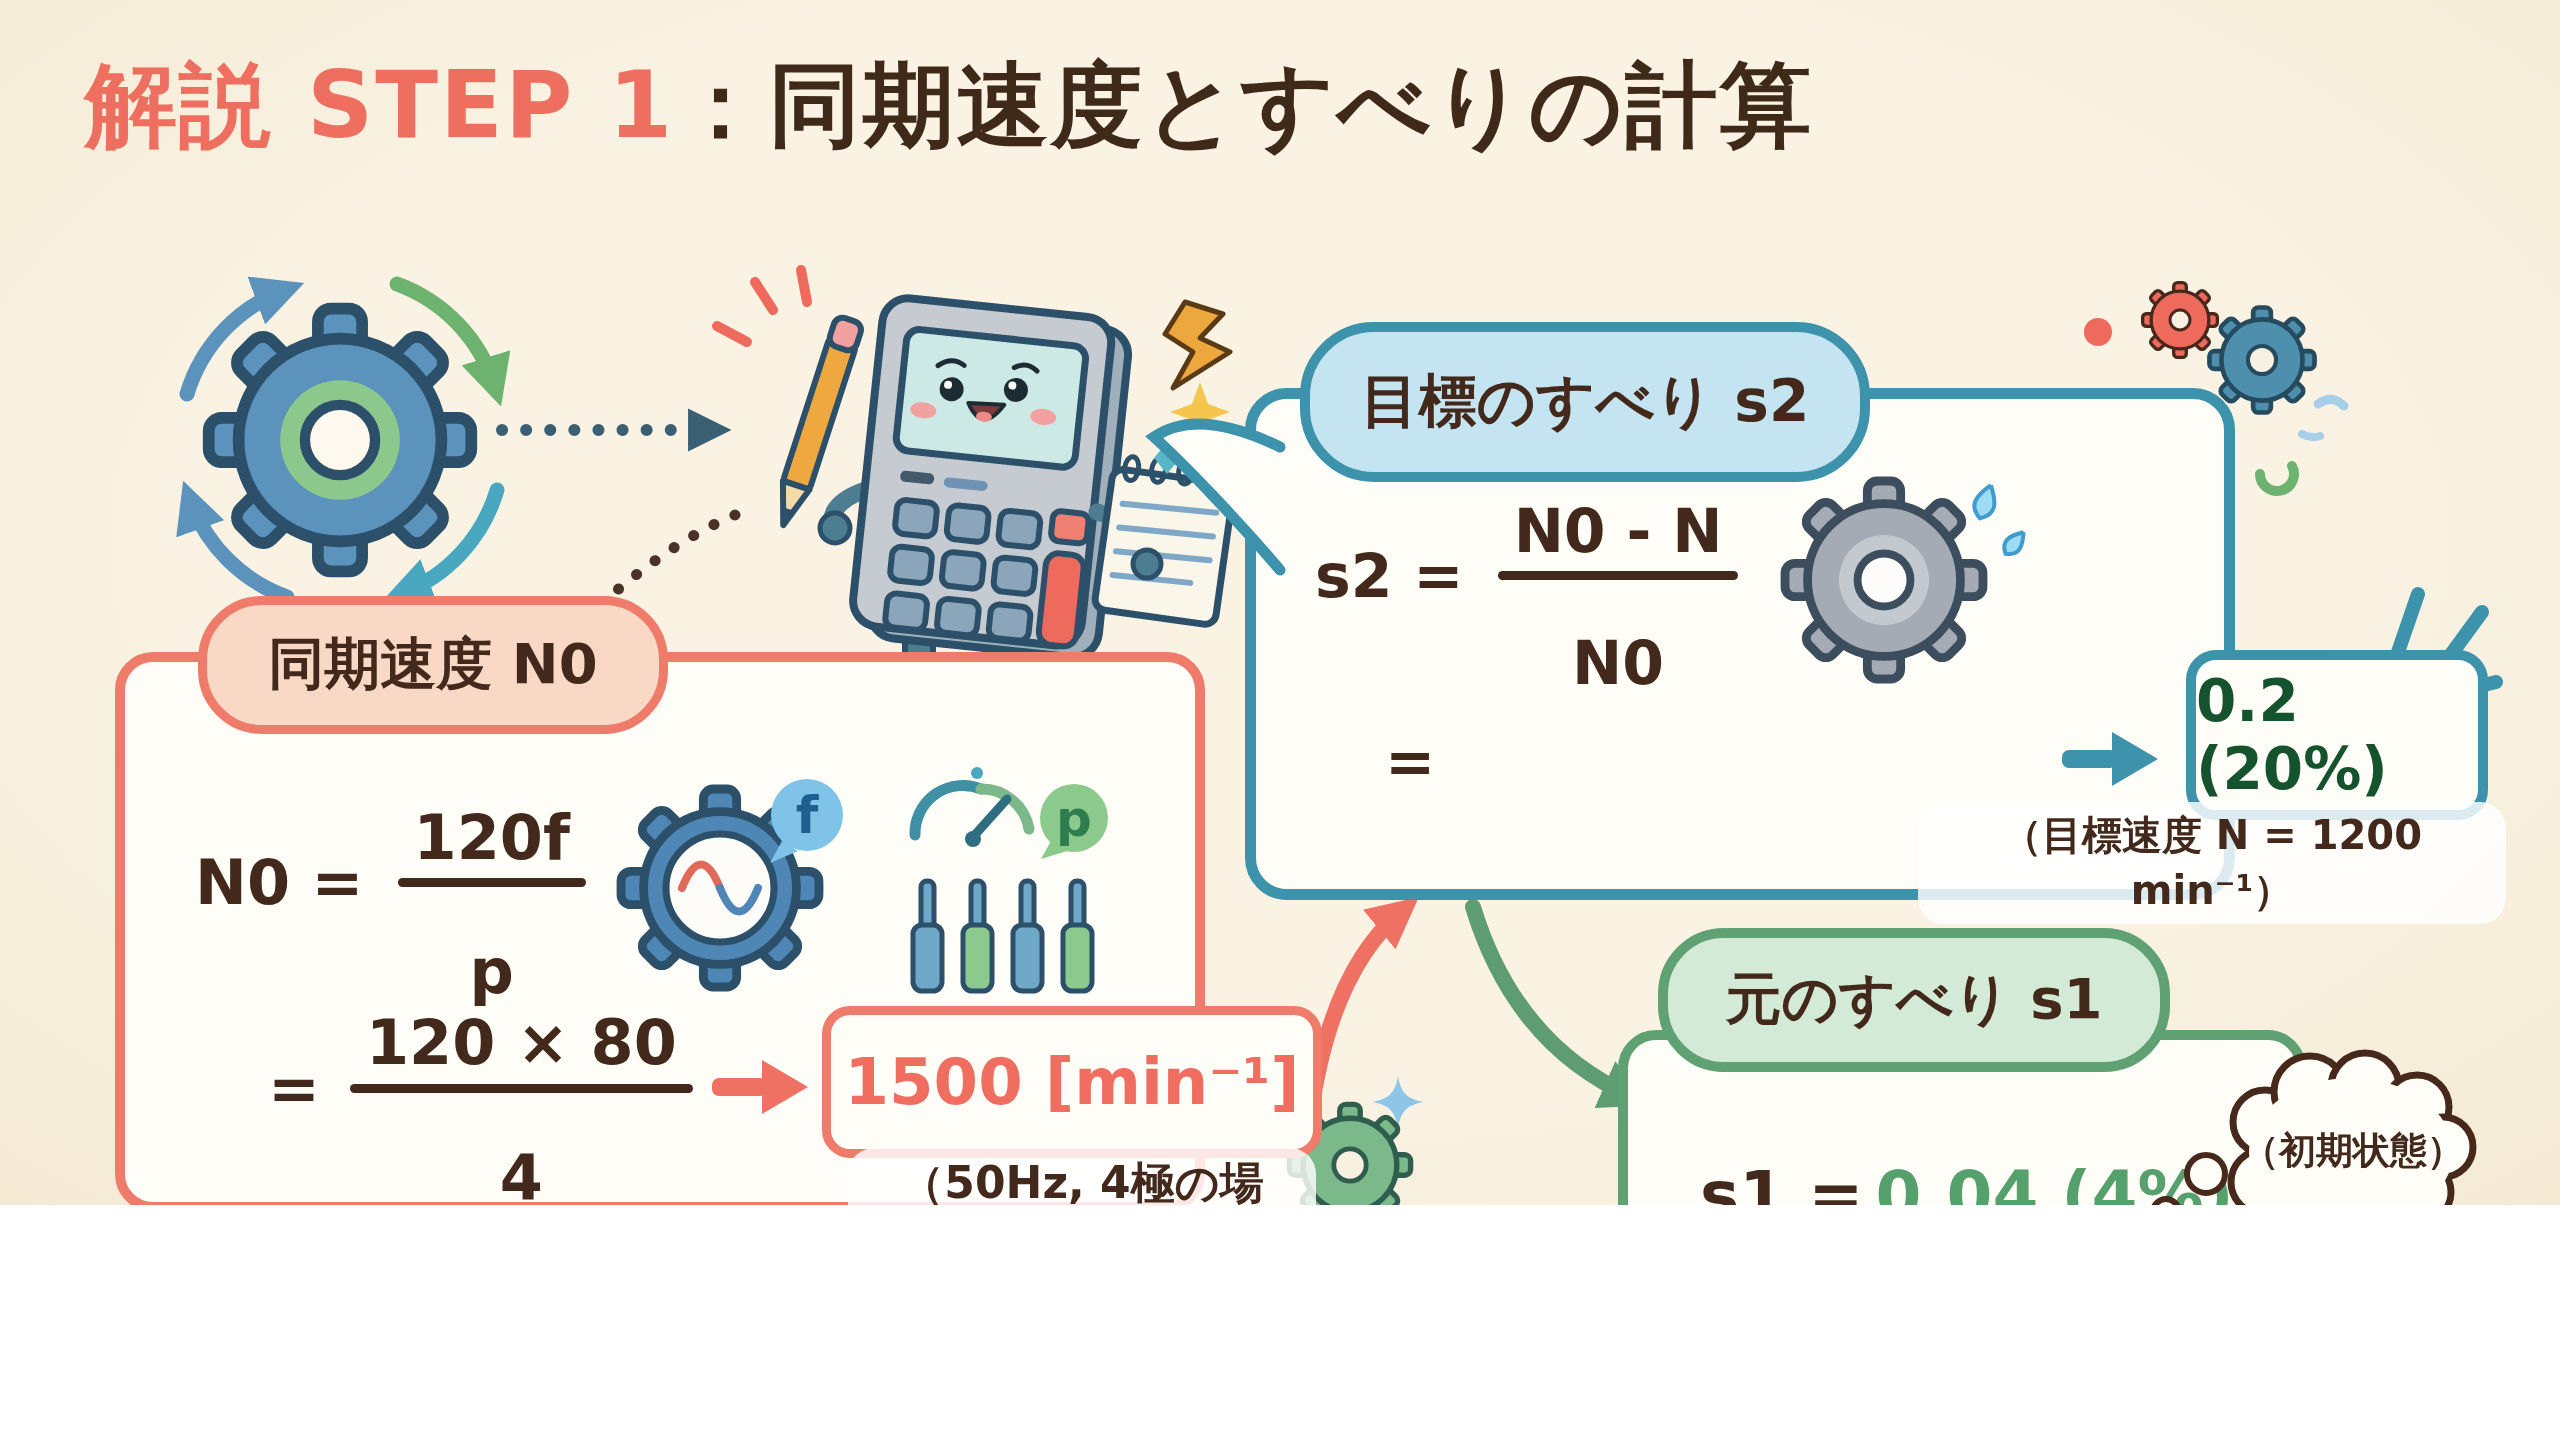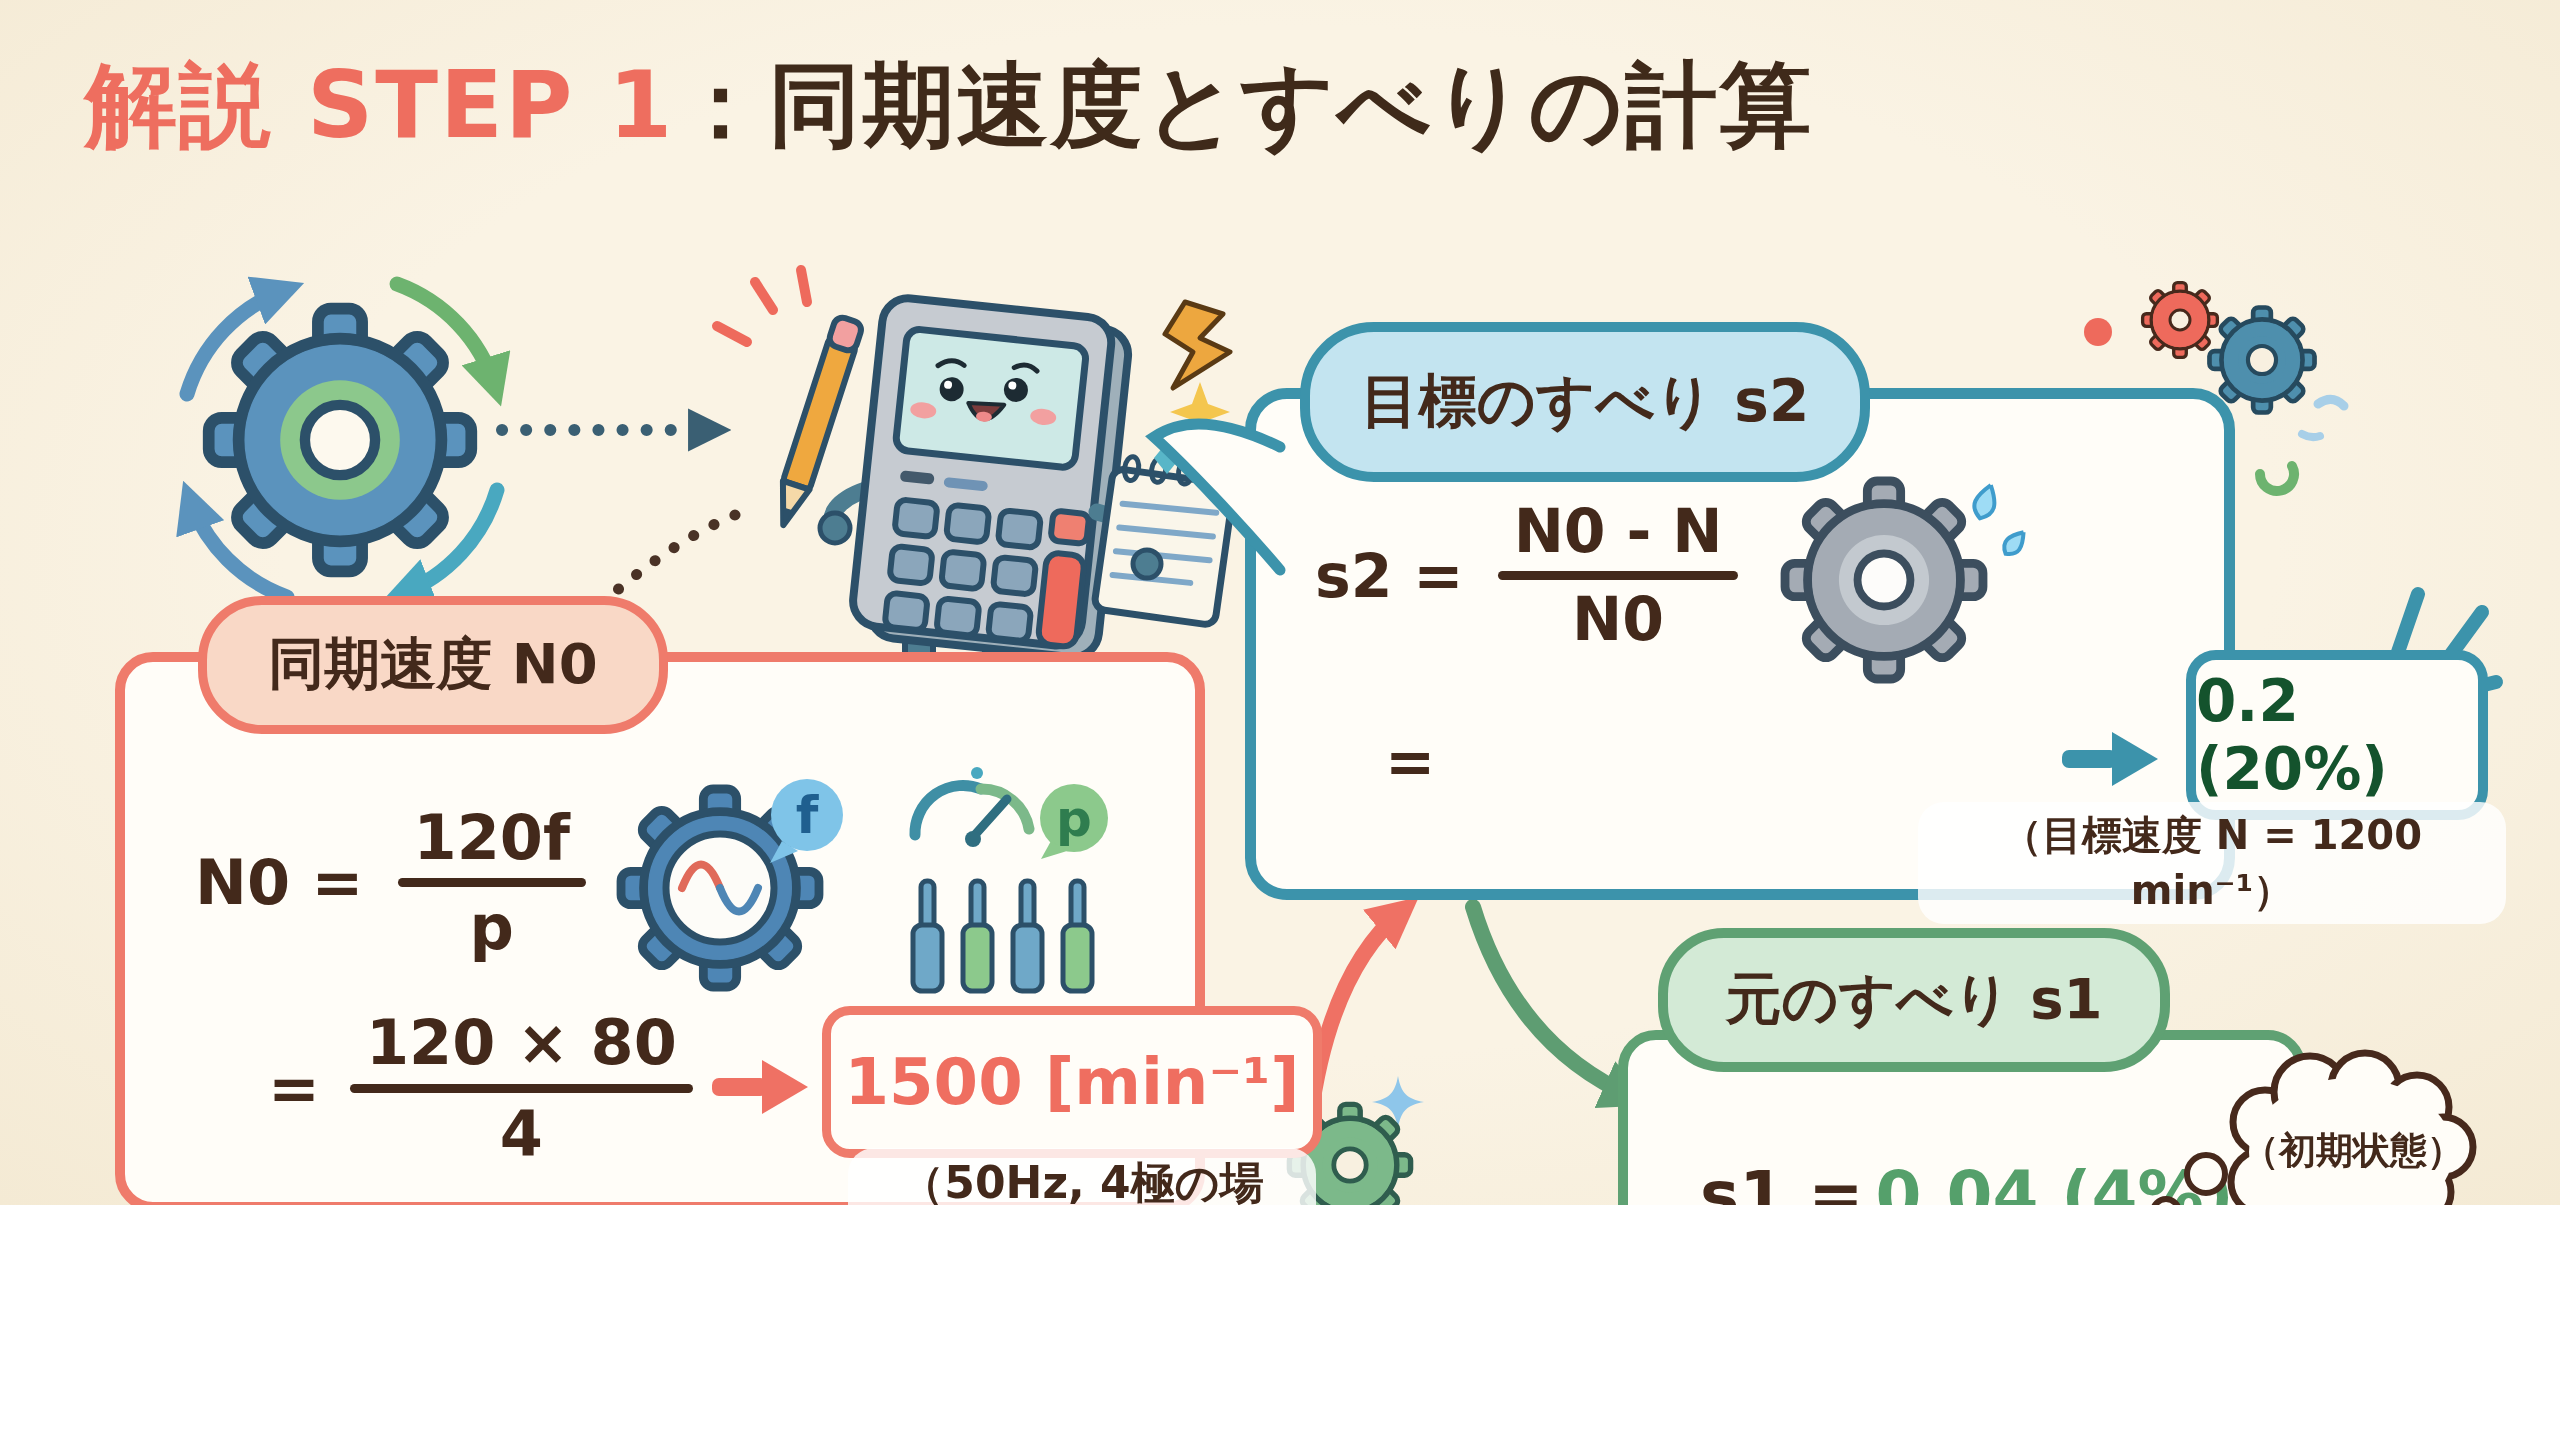--- a/index.html
+++ b/index.html
@@ -7,21 +7,21 @@
   .page{position:absolute;inset:0;width:2560px;height:1205px;overflow:hidden;
         background:radial-gradient(ellipse at 50% 45%, #faf3e4 55%, #f4ead4 100%);}
   .abs{position:absolute;}
   .decor-low{z-index:1;}
   .box{position:absolute;background:#fffdf8;border-style:solid;z-index:3;}
   .pill{position:absolute;display:flex;align-items:center;justify-content:center;
         border-style:solid;font-weight:700;color:#43291b;z-index:4;}
   .formula-row{position:absolute;display:flex;align-items:center;font-weight:700;color:#43291b;z-index:5;}
   .frac{display:inline-flex;flex-direction:column;align-items:center;gap:8px;}
   .frac .bar{height:9px;background:#43291b;border-radius:5px;align-self:stretch;}
-  .frac .num,.frac .den{padding:0 16px;line-height:1.05;text-align:center;}
+  .frac .num,.frac .den{padding:0 16px;line-height:1.05;text-align:center;margin-top:44px;}
   .result-box{position:absolute;display:flex;align-items:center;justify-content:center;
         background:#fffdf8;font-weight:700;border-style:solid;z-index:4;}
   .caption{position:absolute;text-align:center;font-weight:700;color:#43291b;
         background:rgba(255,255,255,.82);border-radius:26px;padding:6px 14px;z-index:4;}
   .block-arrow{display:block;}
   .block-arrow.salmon{fill:#ef7164;}
   .block-arrow.teal{fill:#3c93ab;}
   .title{position:absolute;left:85px;top:44px;font-size:92px;font-weight:700;
         letter-spacing:2px;white-space:nowrap;z-index:2;}
   .title-hl{color:#ee6e5f;}

